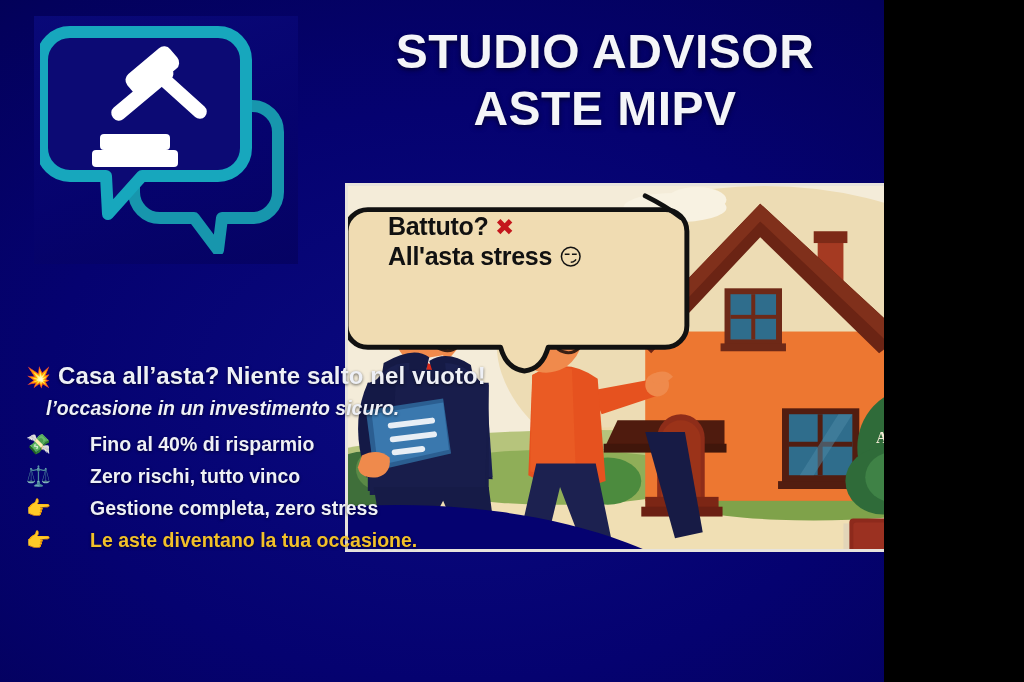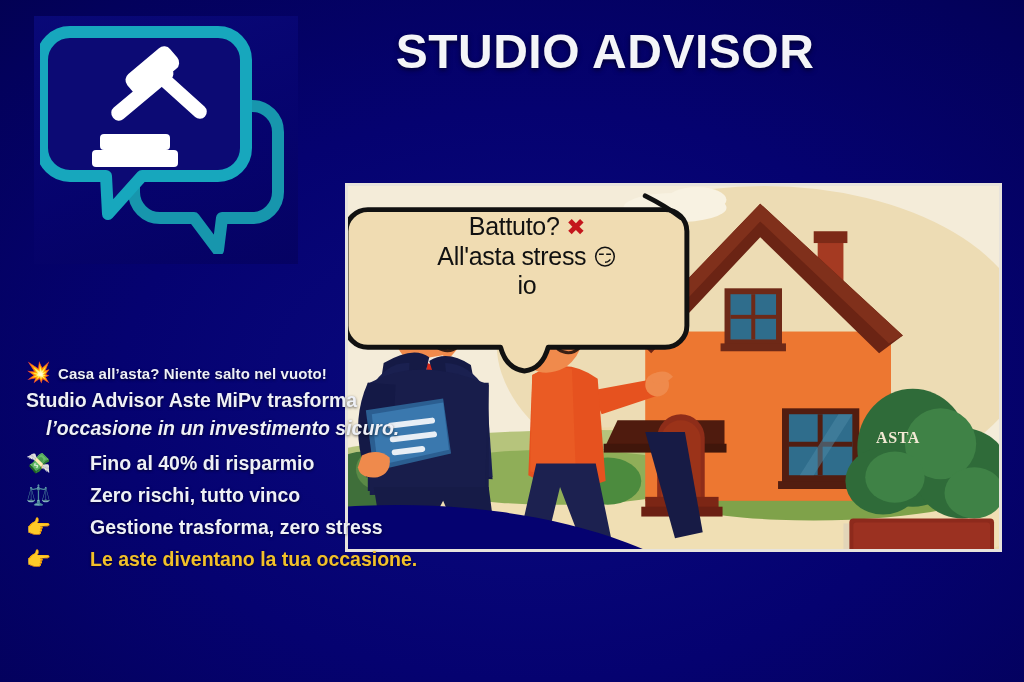--- a/index.html
+++ b/index.html
@@ -2,21 +2,21 @@
 <html><head>
 <meta charset="utf-8">
 <style>
   * { box-sizing: border-box; margin:0; padding:0; }
   html,body{ background:#000; }
   body{
     font-family:"Liberation Sans", sans-serif;
   }
   #poster{
     position:relative;
-    width:1024px; height:682px;
+    width:884px; height:682px;
     overflow:hidden;
     background:
       radial-gradient(ellipse 900px 620px at 52% 58%, #0a0a80 0%, #050270 46%, #03015c 78%, #020148 100%);
   }
   
   .logo-plate{
     position:absolute; left:34px; top:16px; width:264px; height:248px;
     background:linear-gradient(160deg,#0a0a7d 0%,#06036d 60%,#050260 100%);
     opacity:.85;
   }
@@ -43,21 +43,21 @@
     position:absolute; left:24px; top:362px; width:500px;
     color:#eef0f6;
   }
   .line{ display:flex; align-items:baseline; margin-bottom:5px; }
   .emo{
     flex:0 0 auto; width:30px; text-align:center;
     font-size:20px; line-height:1; margin-right:4px;
     font-family:"DejaVu Sans", sans-serif;
   }
   .headline{
-    font-size:15px; font-weight:bold; letter-spacing:.1px;
+    font-size:24px; font-weight:bold; letter-spacing:.1px;
     text-shadow:0 1px 3px rgba(0,0,0,.6);
   }
   .para{
     font-size:19.5px; font-weight:bold; line-height:1.42;
     margin:4px 0 10px 0; padding-left:2px; text-indent:0;
     text-shadow:0 1px 3px rgba(0,0,0,.6);
   }
   .para .ind{ display:block; padding-left:20px;font-style:italic; }
   .bullet{ margin-bottom:9px; }
   .bullet .txt{ font-size:19.5px; font-weight:bold; text-shadow:0 1px 3px rgba(0,0,0,.6);margin-left:32px; }
@@ -75,21 +75,21 @@
   
   .cut{
     position:absolute; left:-310px; bottom:-286px;
     width:720px; height:330px; border-radius:50%;
     background:#050270;
   }
 
   
   .bubbletext{
     position:absolute; left:388px; top:212px; width:278px;
-    text-align:center; color:#111; font-weight:normal;
+    color:#111; font-weight:bold;
     font-size:25px; line-height:1.18; letter-spacing:-.3px;
     z-index:4; pointer-events:none;
   }
   .bubbletext .row{ white-space:nowrap; }
   .bubbletext .mk{ font-family:"DejaVu Sans",sans-serif; font-size:23px; }
   .mk.x{ color:#c4161c; }
   .mk.v{ color:#1e9130; }
   .asta-label{
     position:absolute; left:876px; top:429px;
     color:#f2e9d4; font-size:16px; font-weight:bold; letter-spacing:.6px;
@@ -115,20 +115,21 @@
         <rect x="64" y="62" width="76" height="15" rx="7" transform="rotate(-40 102 69)"></rect>
         <rect x="104" y="62" width="70" height="14" rx="7" transform="rotate(42 139 69)"></rect>
         <rect x="60" y="110" width="70" height="16" rx="4"></rect>
         <rect x="52" y="126" width="86" height="17" rx="4"></rect>
       </g>
     </svg>
   </div>
 
   <div class="title">
     <span>STUDIO ADVISOR</span>
+    <span class="l2">ASTE MIPV</span>
   </div>
 
   <div class="panel">
     <div class="inner">
       <svg class="ill" viewBox="0 0 657 369" preserveAspectRatio="none" xmlns="http://www.w3.org/2000/svg">
         <defs>
           <clipPath id="pclip">
               <rect x="0" y="0" width="657" height="369"></rect>
             </clipPath>
         </defs>
@@ -289,50 +290,48 @@
 
   <div class="bubbletext">
     <div class="row">
       <span>Battuto?</span>
       <span class="mk x">✖</span>
     </div>
     <div class="row">
       <span>All'asta stress</span>
       <span class="mk">😏</span>
     </div>
-    <div class="row">io</div>
   </div>
 
   <div class="asta-label">ASTA</div>
 
   <div class="copy">
 
     <div class="line">
       <span class="emo">💥</span>
       <span class="headline">Casa all’asta? Niente salto nel vuoto!</span>
     </div>
 
     <div class="para">
-      <span>Studio Advisor Aste MiPv trasforma</span>
       <span class="ind">l’occasione in un investimento sicuro.</span>
     </div>
 
     <div class="line bullet">
       <span class="emo">💸</span>
       <span class="txt">Fino al 40% di risparmio</span>
     </div>
 
     <div class="line bullet">
       <span class="emo">⚖️</span>
       <span class="txt">Zero rischi, tutto vinco</span>
     </div>
 
     <div class="line bullet">
       <span class="emo">👉</span>
-      <span class="txt">Gestione trasforma, zero stress</span>
+      <span class="txt">Gestione completa, zero stress</span>
     </div>
 
     <div class="line bullet accent">
       <span class="emo">👉</span>
       <span class="txt">Le aste diventano la tua occasione.</span>
     </div>
 
   </div>
 </div>
 

